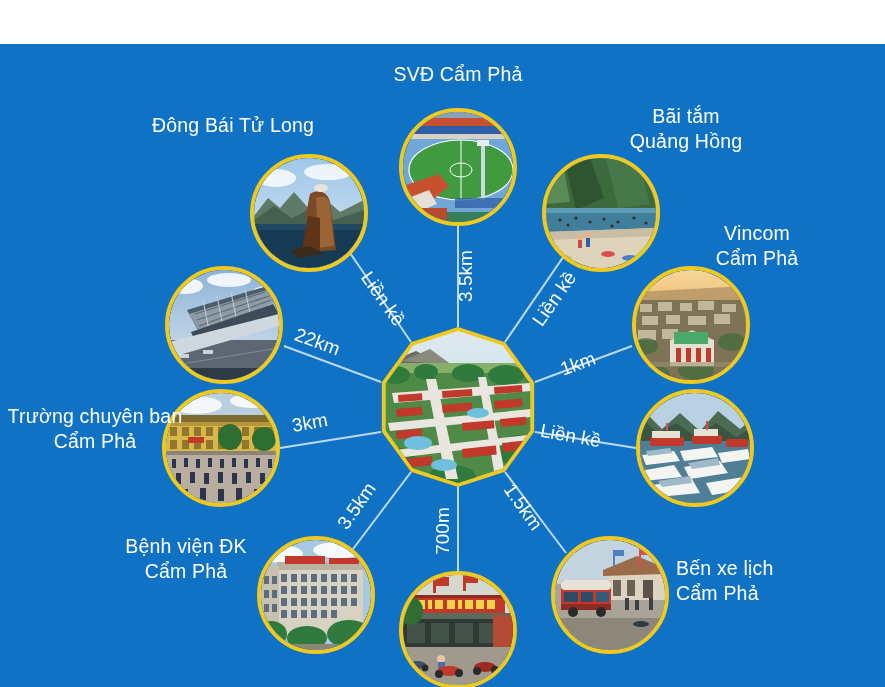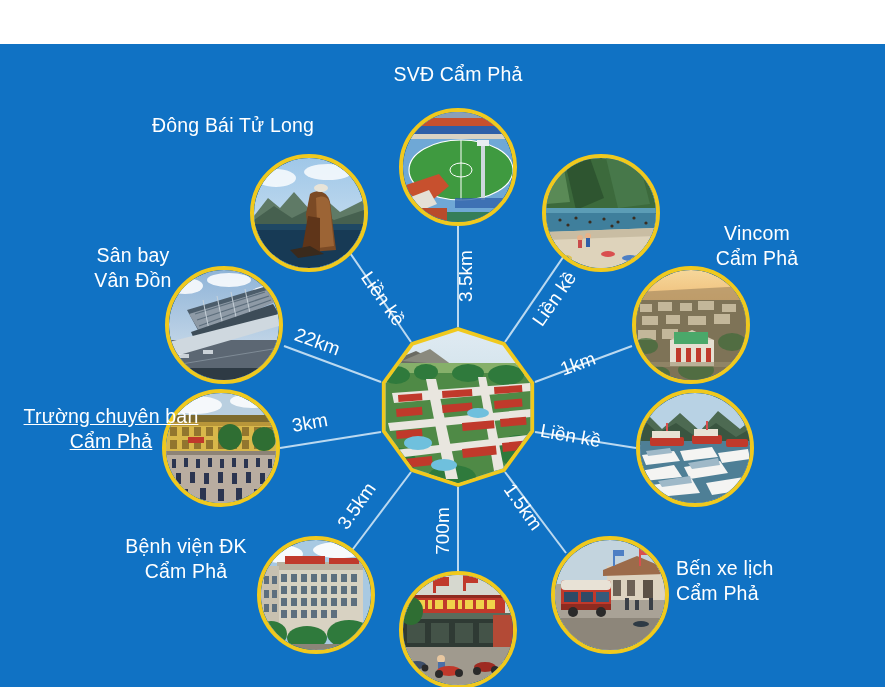--- a/index.html
+++ b/index.html
@@ -630,29 +630,29 @@
             <circle cx="22" cy="93" r="3.4" fill="#2a2a2a"></circle>
         </g>
       </svg>
     </div>
   </div>
 
   <div class="label ta-center" style="left:358px; top:18px; width:200px;">SVĐ Cẩm Phả</div>
 
   <div class="label ta-center" style="left:113px; top:69px; width:240px;">Đông Bái Tử Long</div>
 
+  <div class="label ta-center" style="left:586px; top:60px; width:200px;">Bãi tắm
+Quảng Hồng</div>
 
   <div class="label ta-center" style="left:662px; top:177px; width:190px;text-align:center;">Vincom
 Cẩm Phả</div>
 
-  <div class="label ta-center" style="left:38px; top:199px; width:190px;">Sân bay
-Vân Đồn</div>
-
-
-  <div class="label ta-center" style="left:16px; top:360px; width:190px;text-decoration:underline;">Trường chuyên ban
+
+
+  <div class="label ta-center" style="left:0px; top:360px; width:190px;">Trường chuyên ban
 Cẩm Phả</div>
 
   <div class="label ta-left" style="left:676px; top:512px; width:200px;">Bến xe lịch
 Cẩm Phả</div>
 
   <div class="label ta-center" style="left:91px; top:490px; width:190px;text-align:center;">Bệnh viện ĐK
 Cẩm Phả</div>
 
 
   <div class="dist" style="left:440px; top:222px; transform:rotate(-90deg);">3.5km</div>

